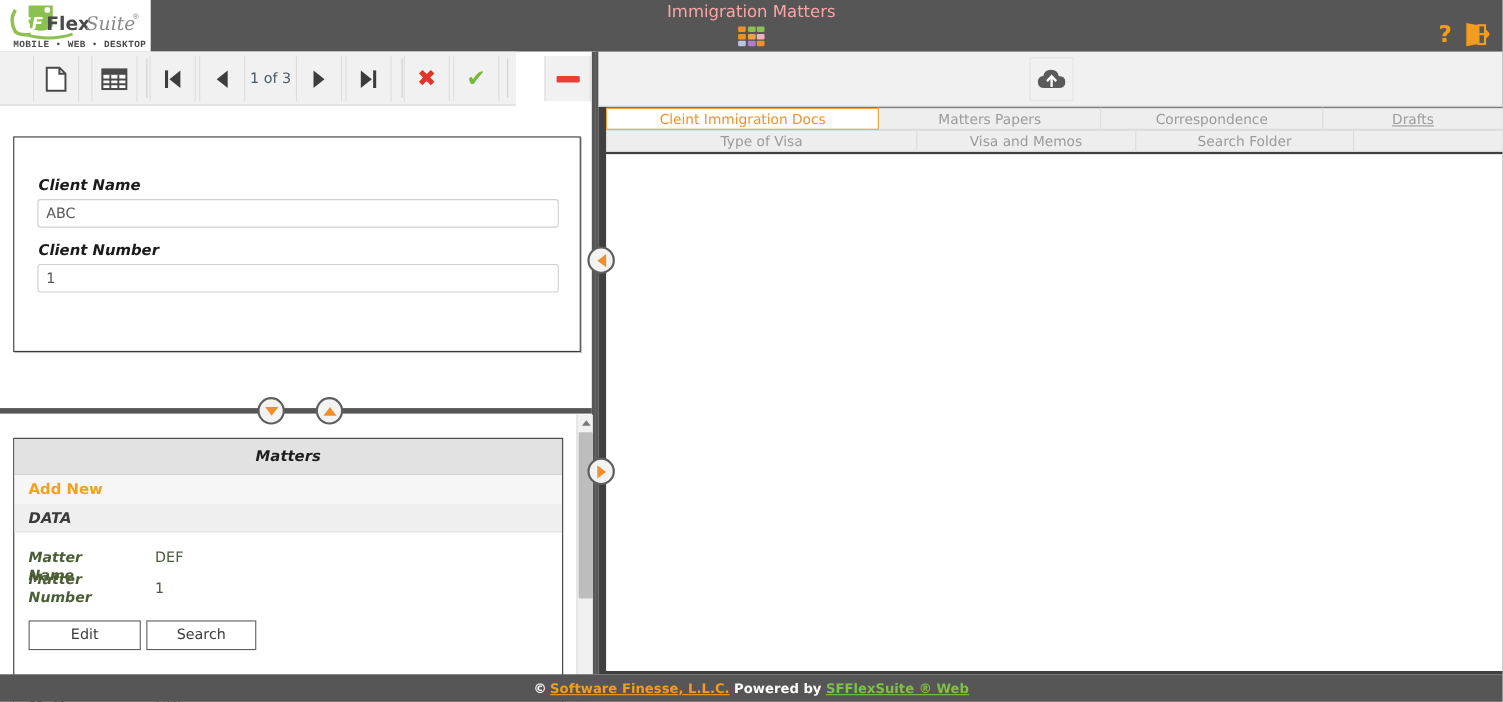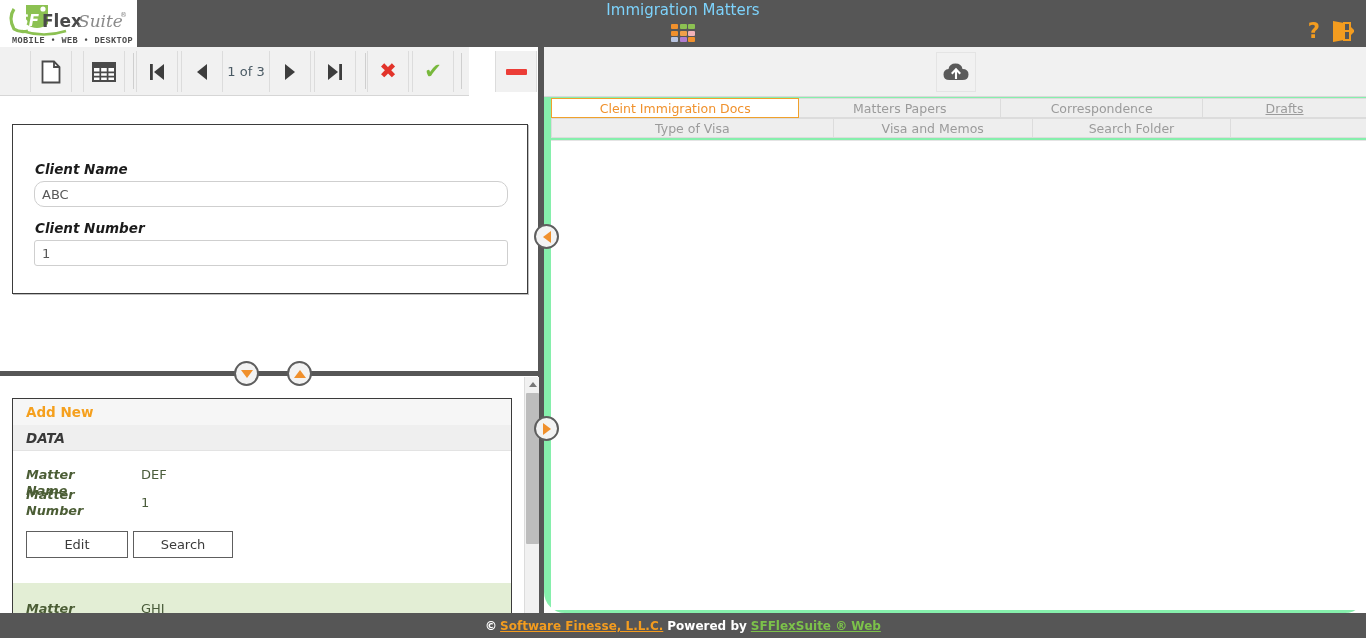--- a/index.html
+++ b/index.html
@@ -27,21 +27,21 @@
   .logo-tag {
     position: absolute; left: 0; top: 36px; width: 145px;
     text-align: center;
     font-size: 8.5px; font-weight: bold; letter-spacing: .4px;
     color: #4a4a4a;
     font-family: Liberation Mono, monospace;
   }
   .app-title {
     position: absolute; left: 0; top: 1px; width: 1366px;
     text-align: center;
-    font-size: 15px; color: #7dd3fc;
+    font-size: 15px; color: #fca5a5;
     font-family: "DejaVu Sans", sans-serif;
   }
   .grid-icon {
     position: absolute; left: 671px; top: 24px;
     width: 25px; height: 17px;
     display: grid;
     grid-template-columns: repeat(3, 7px);
     grid-template-rows: repeat(3, 5px);
     gap: 1.6px;
   }
@@ -90,21 +90,21 @@
     font-size: 13px; color: #4a5a64;
     font-family: "DejaVu Sans", sans-serif;
   }
   .ico-x { color: #e2332a; font-size: 21px; font-weight: bold; font-family:"DejaVu Sans",sans-serif; line-height:1;}
   .ico-check { color: #78b83c; font-size: 21px; font-weight: bold; font-family:"DejaVu Sans",sans-serif; line-height:1;}
   .ico-minus { width: 21px; height: 6px; background: #ec3d37; border-radius:1px; }
 
   
   .form-card {
     position: absolute; left: 12px; top: 77px;
-    width: 516px; height: 170px;
+    width: 516px; height: 196px;
     background: #ffffff;
     border: 1px solid #3b3b3b;
     box-shadow: 1px 1px 0 rgba(0,0,0,.25);
   }
   .fld-label {
     position: absolute; left: 22px;
     font-size: 13.5px; font-weight: bold; font-style: italic;
     color: #1b1b1b;
     font-family: "DejaVu Sans", sans-serif;
   }
@@ -208,22 +208,21 @@
     position: absolute; left: 1px; top: 16px;
     width: 13px; height: 151px;
     background: #bdbdbd; border-radius: 1px;
     cursor: pointer;
   }
 
   
   .right-panel {
     position: absolute; left: 544px; top: 47px;
     width: 822px; height: 566px;
-    background: #86efac;
-    border-radius: 21px;
+    background: #404040;
   }
   .right-toolbar {
     position: absolute; left: 0; top: 0;
     width: 822px; height: 50px;
     background: #f1f1f1;
     border-bottom: 1px solid #d9d9d9;
   }
   .cloud-btn {
     position: absolute; left: 392px; top: 5px;
     width: 40px; height: 40px;
@@ -386,35 +385,36 @@
 
     <div class="tb-sep" style="left:461px;"></div>
 
     <div class="tb-btn" style="left:495px;">
       <span class="ico-minus"></span>
     </div>
   </div>
 
   <div class="form-card">
     <div class="fld-label" style="top:36px;">Client Name</div>
-    <input class="fld-input" style="top: 56px; border-radius: 10px;" value="ABC">
+    <input class="fld-input" style="top: 56px;" value="ABC">
     <div class="fld-label" style="top:95px;">Client Number</div>
     <input class="fld-input" style="top: 115px;" value="1">
   </div>
 
   <div class="splitbar-h"></div>
 
   <div class="rnd-btn" style="left:234px; top:314px;">
     <span style="width:0;height:0;border-left:6px solid transparent;border-right:6px solid transparent;border-top:8px solid #f0902c;"></span>
   </div>
   <div class="rnd-btn" style="left:287px; top:314px;">
     <span style="width:0;height:0;border-left:6px solid transparent;border-right:6px solid transparent;border-bottom:8px solid #f0902c;"></span>
   </div>
 
   <div class="matters-wrap">
+    <div class="matters-head">Matters</div>
     <div class="matters-addnew">Add New</div>
     <div class="matters-data">DATA</div>
 
     <div class="matter-row" style="height:132px;">
       <div class="m-lbl" style="top:16px;">Matter Name</div>
       <div class="m-val" style="top:16px;">DEF</div>
       <div class="m-lbl" style="top:36px;"><span>Matter</span><br><span>Number</span></div>
       <div class="m-val" style="top:44px;">1</div>
       <div class="m-btn" style="left:13px; top:80px;">Edit</div>
       <div class="m-btn" style="left:120px; top:80px; width:100px;">Search</div>

